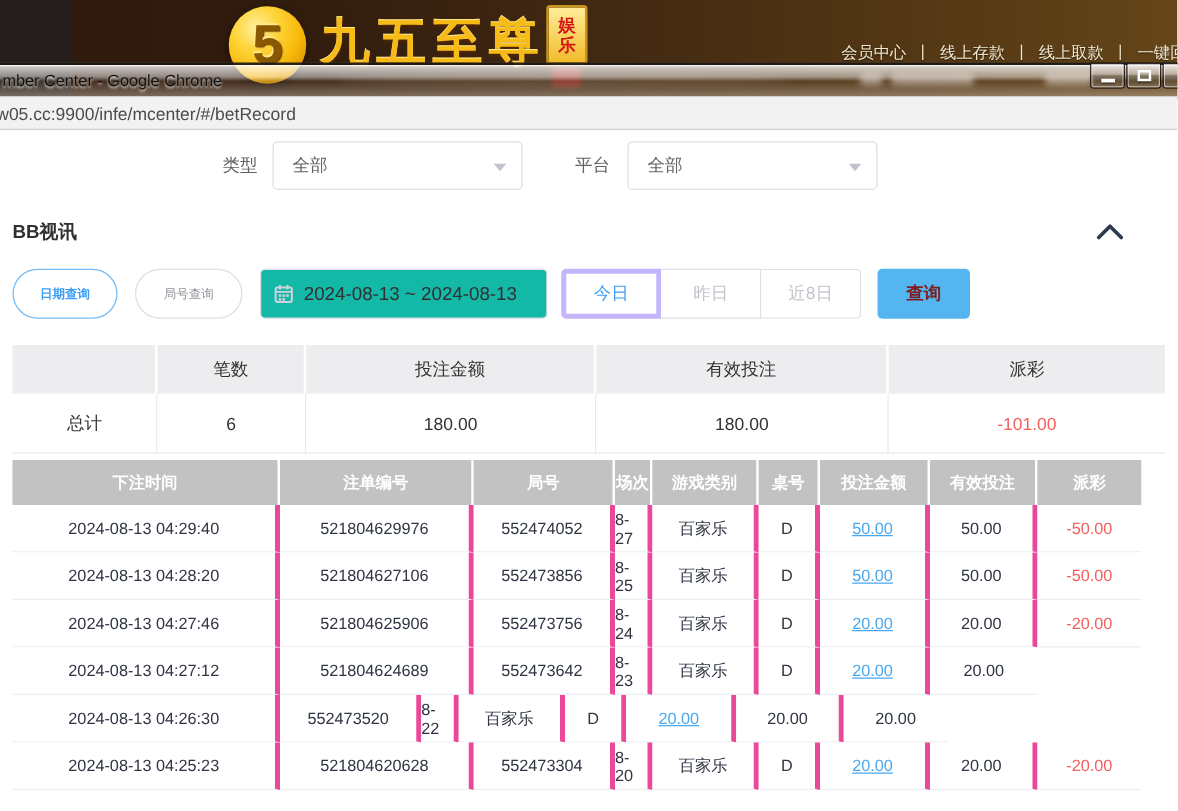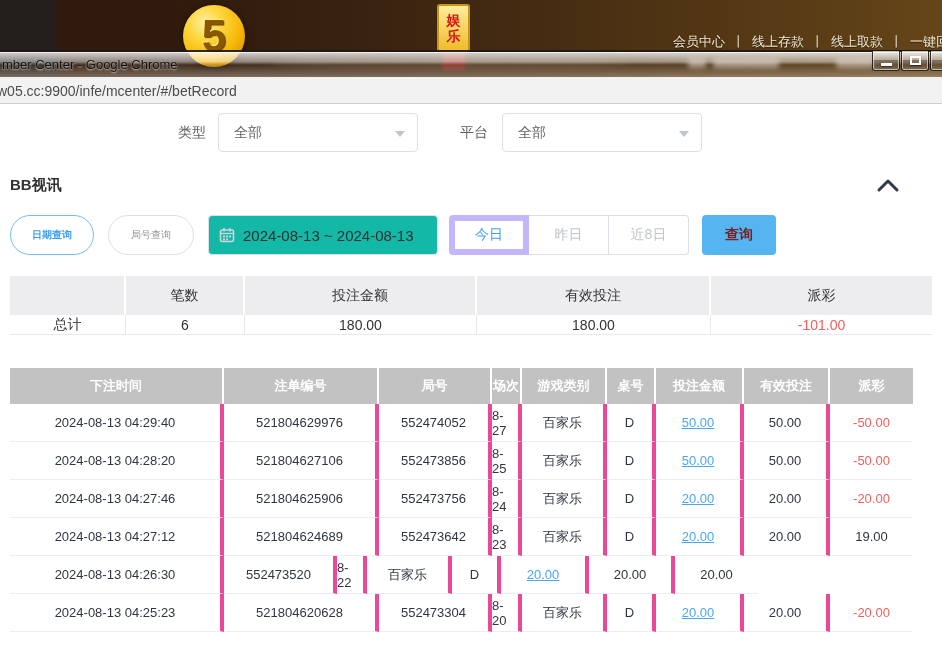--- a/index.html
+++ b/index.html
@@ -103,35 +103,35 @@
   }
   .date-input .cal { margin-right: 8px; }
   .date-input .dval { font-size: 15px; color: #303133; }
   .segs { position: absolute; left: 449px; top: 0; height: 40px; display: flex; }
   .seg {
     width: 80px; height: 40px; background: #fff; display: flex; align-items: center; justify-content: center;
     font-size: 14px; cursor: pointer; border: 1px solid #dcdfe6; border-left-width: 0; color: #c0c4cc;
   }
   .seg:first-child { border-left-width: 1px; border-radius: 4px 0 0 4px; }
   .seg:last-child { border-radius: 0 4px 4px 0; }
-  .seg.active { border: 6px solid #c4b5fd; color: #3d9df5; }
+  .seg.active { border: 4px solid #c4b5fd; color: #3d9df5; }
   .btn-search {
     position: absolute; left: 702px; top: 0; width: 74px; height: 40px;
     background: #54b5f1; border: none; border-radius: 4px; color: #7f1d1d; font-size: 14px; font-weight: bold; cursor: pointer;
   }
   
   .summary { position: absolute; left: 10px; top: 171px; width: 922px; }
   .sum-head, .sum-row { display: flex; }
   .sum-head > div {
     background: #ededf0; height: 39px; display: flex; align-items: center; justify-content: center;
     font-size: 14px; color: #333; border-right: 2px solid #fff;
   }
   .sum-head > div:last-child { border-right: none; }
   .sum-row > div {
-    background: #fff; height: 20px; display: flex; align-items: center; justify-content: center;
+    background: #fff; height: 48px; display: flex; align-items: center; justify-content: center;
     font-size: 14px; color: #333; border-right: 1px solid #e6e9ed; border-bottom: 1px solid #e6e9ed;
   }
   .sum-row > div:last-child { border-right: none; }
   .s0{width:116px}.s1{width:119px}.s2{width:232px}.s3{width:234px}.s4{width:221px}
   .neg { color: #f25f5f !important; }
   
   .btable { position: absolute; left: 10px; top: 263px; width: 922px; }
   .thead { display: flex; }
   .thead > div {
     background: #c2c2c2; color: #fff; font-weight: bold; font-size: 13px;
@@ -151,20 +151,21 @@
   .link { color: #4aa8f0 !important; text-decoration: underline; cursor: pointer; }
 </style>
 </head>
 <body>
 
 <div class="banner">
   <div class="swirl"></div>
   <div class="coin">
       <span>5</span>
     </div>
+  <div class="logo-text">九五至尊</div>
   <div class="badge">
     <div>娱</div>
     <div>乐</div>
   </div>
   <div class="seal"></div>
   <div class="nav-links">
     <span>会员中心</span><span class="sep">丨</span><span>线上存款</span><span class="sep">丨</span><span>线上取款</span><span class="sep">丨</span><span>一键回</span>
   </div>
 </div>
 
@@ -298,21 +299,20 @@
         </div>
         <div class="trow">
           <div class="tcell c0">2024-08-13 04:27:12</div>
           <div class="tcell c1">521804624689</div>
           <div class="tcell c2">552473642</div>
           <div class="tcell c3">8-23</div>
           <div class="tcell c4">百家乐</div>
           <div class="tcell c5">D</div>
           <div class="tcell c6 link">20.00</div>
           <div class="tcell c7">20.00</div>
-          <div class="tcell c8">19.00</div>
         </div>
         <div class="trow">
           <div class="tcell c0">2024-08-13 04:26:30</div>
           <div class="tcell c2">552473520</div>
           <div class="tcell c3">8-22</div>
           <div class="tcell c4">百家乐</div>
           <div class="tcell c5">D</div>
           <div class="tcell c6 link">20.00</div>
           <div class="tcell c7">20.00</div>
           <div class="tcell c8">20.00</div>

